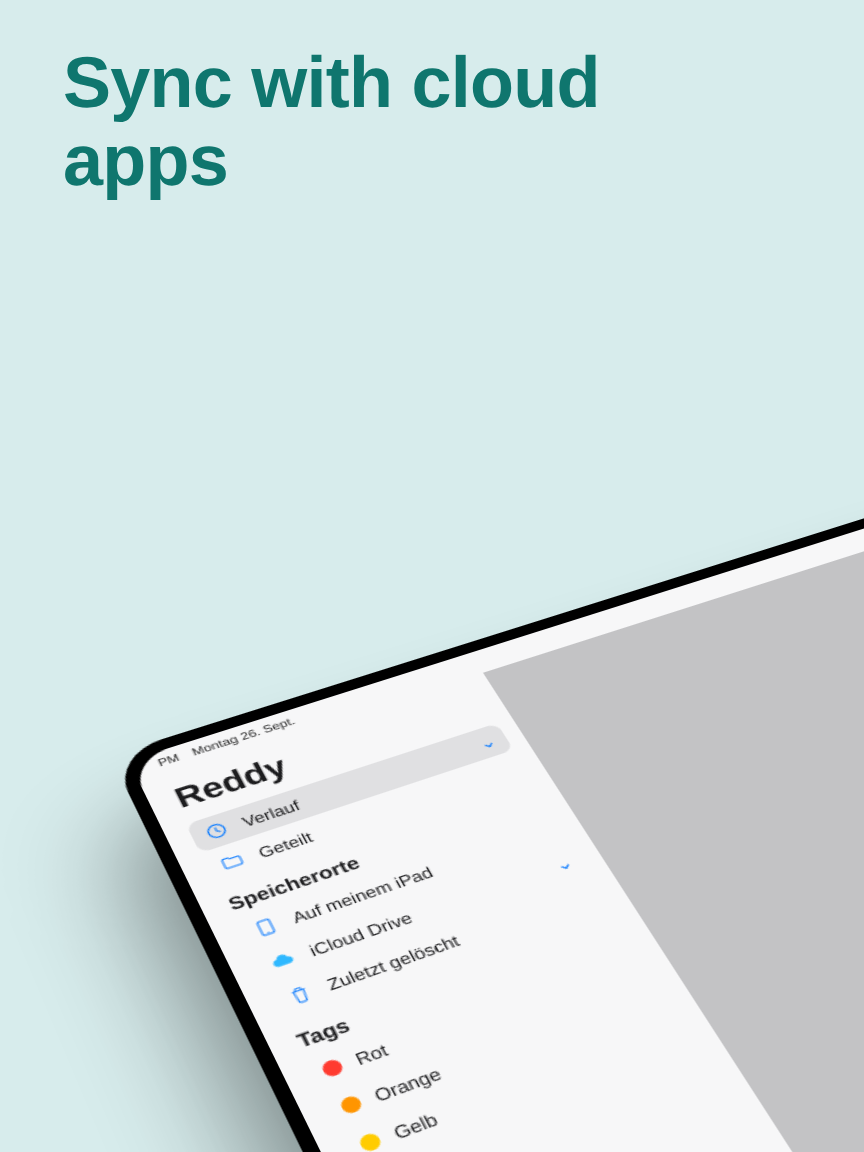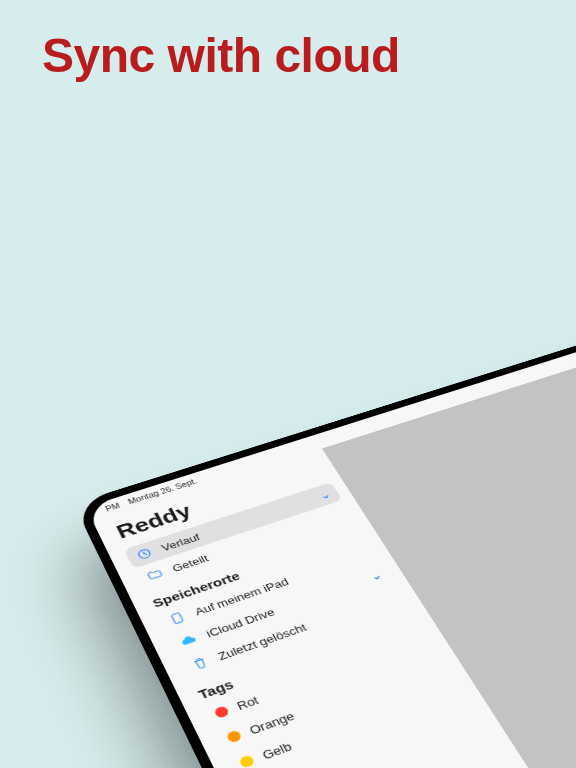--- a/index.html
+++ b/index.html
@@ -8,21 +8,21 @@
     background: #d7ecec;
     position: relative;
   }
   .hero-title {
     position: absolute;
     top: 30px;
     left: 42px;
     font-size: 48px;
     font-weight: 700;
     line-height: 1.08;
-    color: #b91c1c;
+    color: #0f766e;
     letter-spacing: -0.5px;
   }
 
   
   .stage {
     position: absolute;
     left: 0; top: 0;
     width: 576px; height: 768px;
     perspective: 1800px;
     perspective-origin: 50% 45%;
@@ -132,20 +132,21 @@
     padding:0 20px;
     color:#0a7aff;
     font-size:14px;
   }
 </style>
 </head>
 <body>
 
 <div class="hero-title">
   <span>Sync with cloud</span><br>
+  <span>apps</span>
 </div>
 
 <div class="stage">
   <div class="device">
     <div class="screen">
 
       <div class="statusbar">
         <span>PM</span>
         <span class="date">Montag 26. Sept.</span>
         <span class="spacer"></span>

